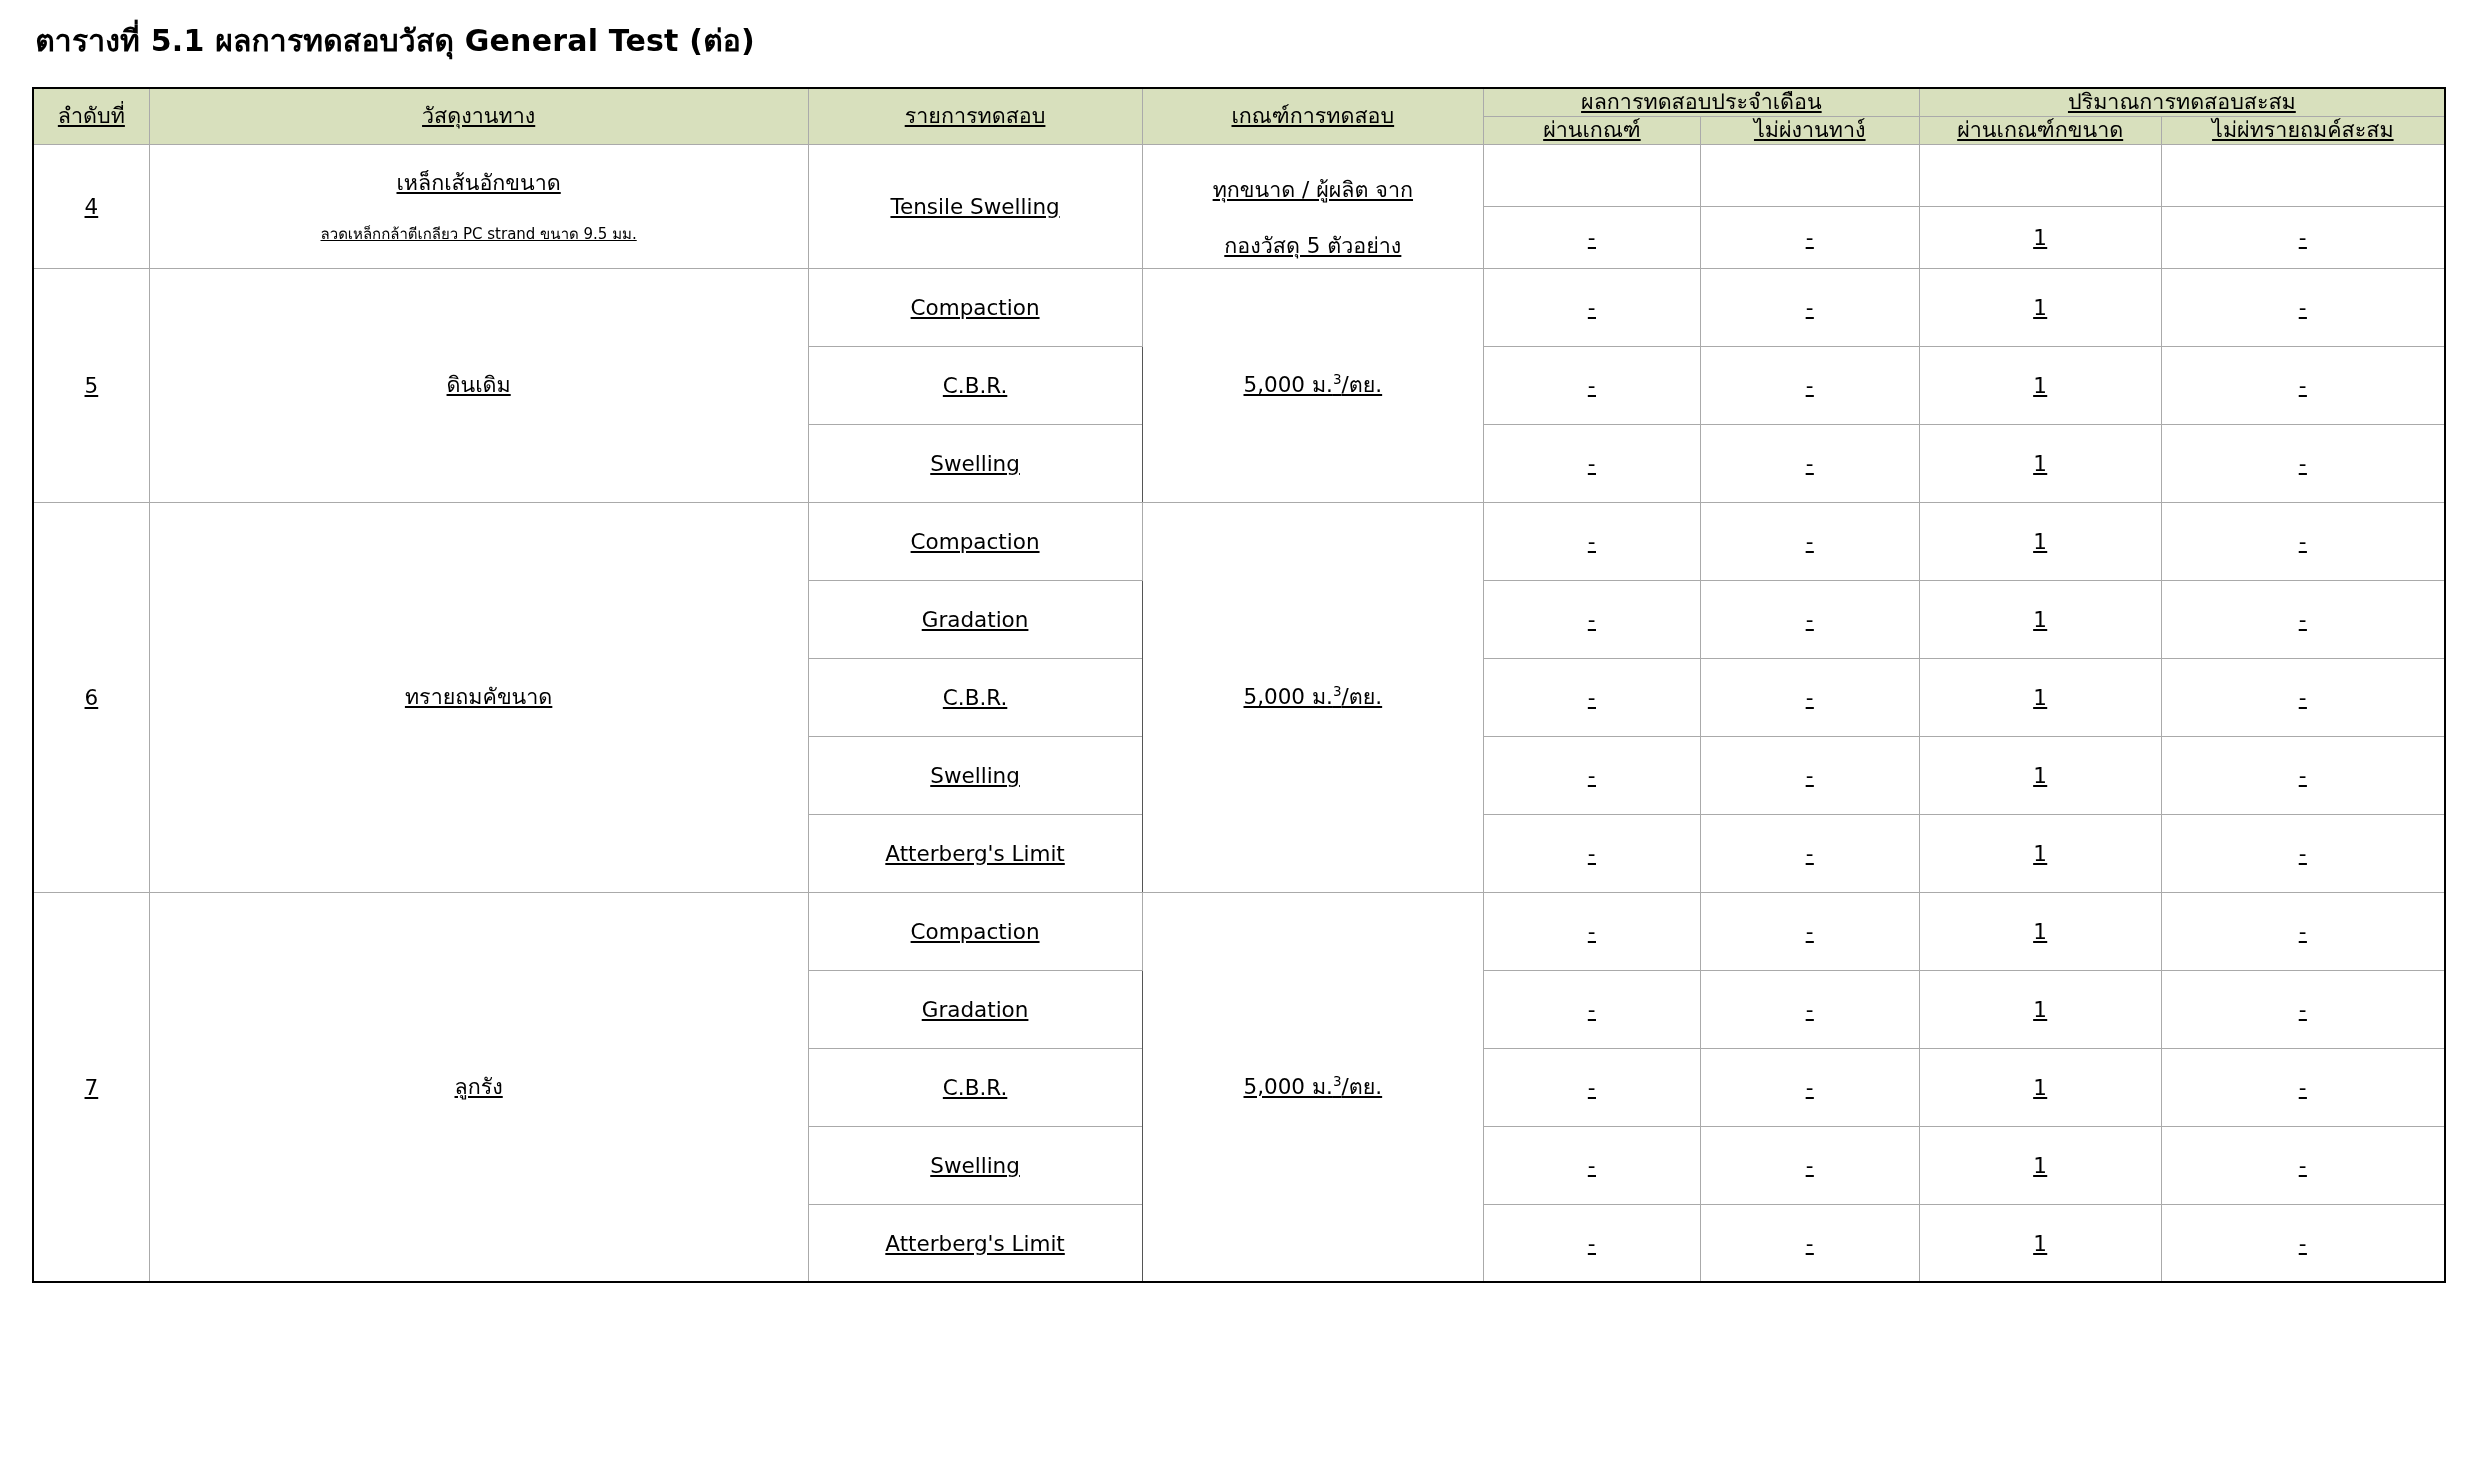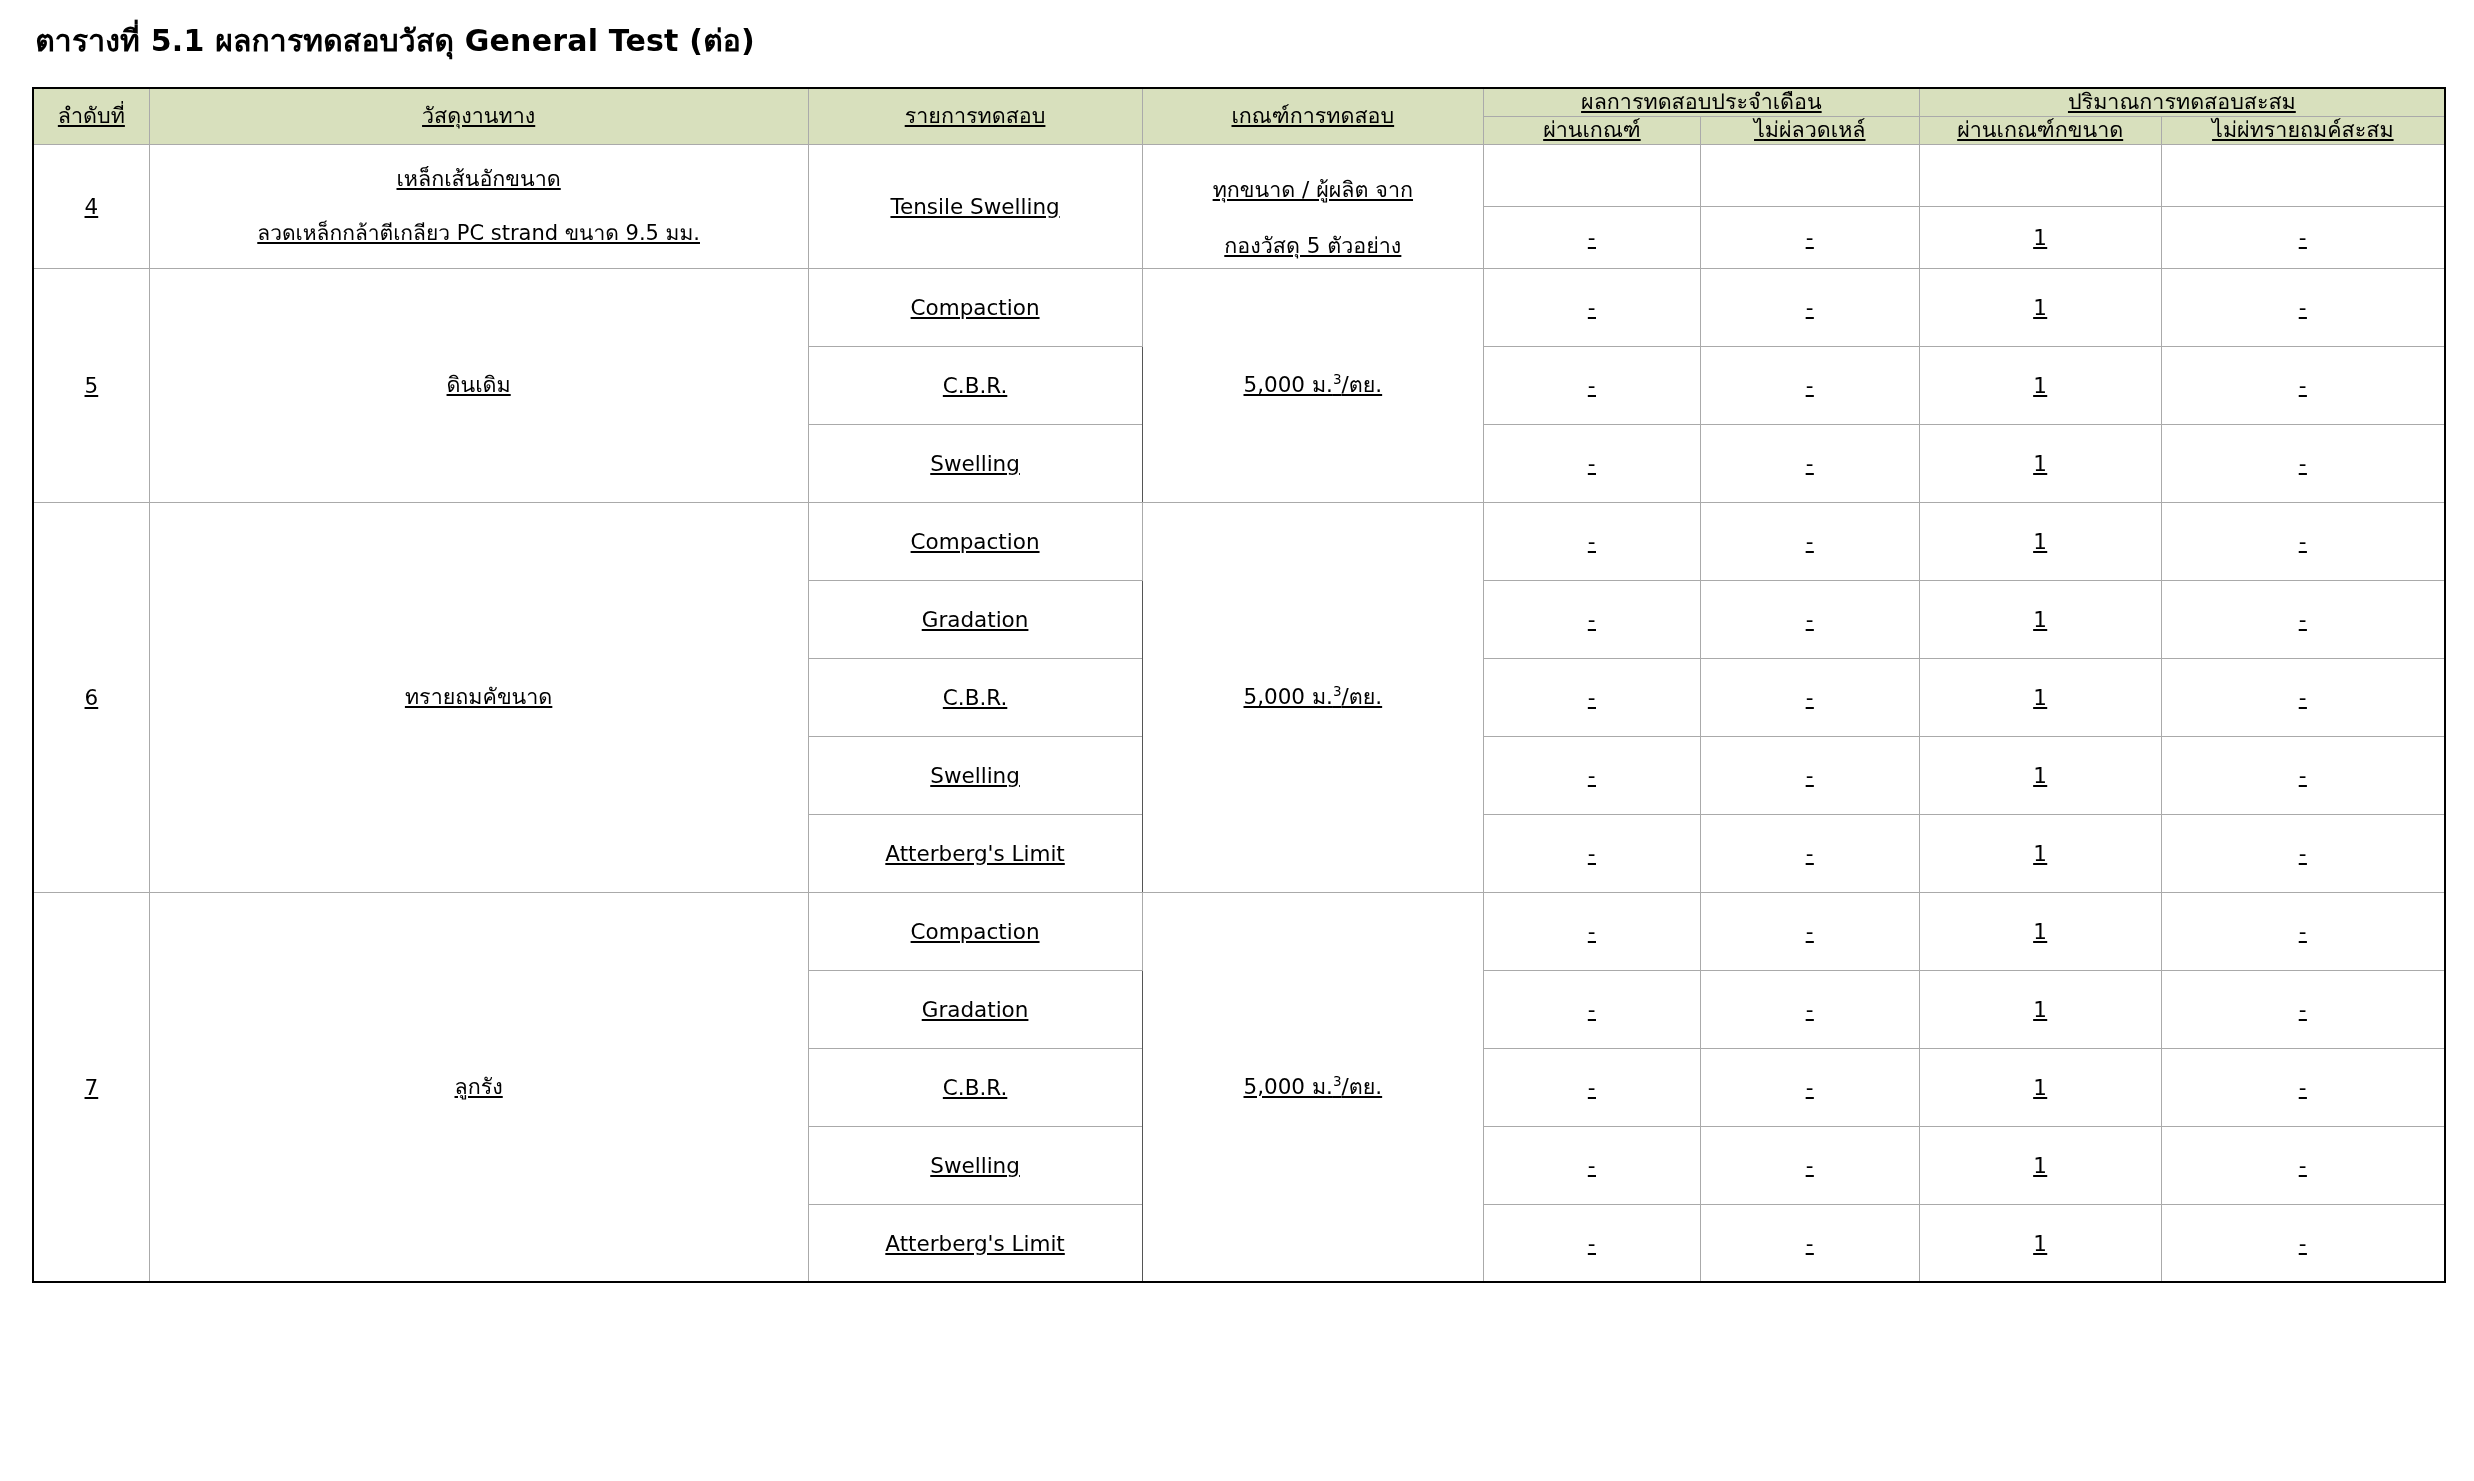--- a/index.html
+++ b/index.html
@@ -75,21 +75,21 @@
   td.mat-cell {
     text-align: left;
     vertical-align: top;
     padding: 11px 0 0 11px;
     font-size: 22px;
     line-height: 1.5;
   }
   td.mat-cell .mat-sub {
     display: block;
     margin-top: 23px;
-    font-size: 21px;
+    font-size: 15px;
   }
   td.test-cell {
     font-size: 23px;
     height: 76px;
   }
   td.crit-cell {
     font-size: 22px;
     line-height: 1.5;
   }
   td.crit-cell .crit-line { display: block; margin-top: 24px; }
@@ -123,21 +123,21 @@
       <tr class="head-row">
         <th rowspan="2">ลำดับที่</th>
         <th rowspan="2" class="col-sep">วัสดุงานทาง</th>
         <th rowspan="2" class="col-sep">รายการทดสอบ</th>
         <th rowspan="2" class="col-sep">เกณฑ์การทดสอบ</th>
         <th colspan="2" class="col-sep">ผลการทดสอบประจำเดือน</th>
         <th colspan="2" class="col-sep">ปริมาณการทดสอบสะสม</th>
       </tr>
       <tr class="head-row">
         <th class="col-sep">ผ่านเกณฑ์</th>
-        <th>ไม่ผ่ลวดเหล์</th>
+        <th>ไม่ผ่งานทาง์</th>
         <th class="col-sep">ผ่านเกณฑ์กขนาด</th>
         <th>ไม่ผ่ทรายถมค์สะสม</th>
       </tr>
     </thead>
     <tbody>
 
       <tr class="row-h-sm grp-row-top">
         <td class="no-cell" rowspan="2">4</td>
         <td class="mat-cell col-sep" rowspan="2">
           <span>เหล็กเส้นอักขนาด</span>

